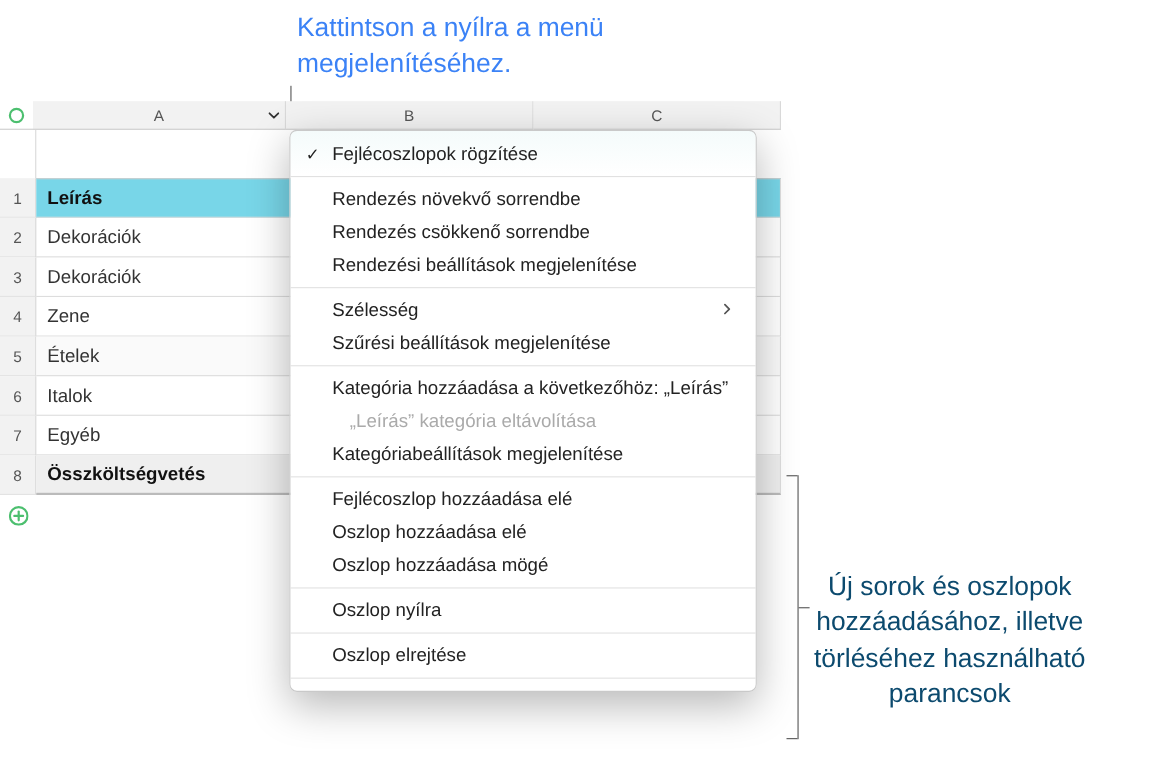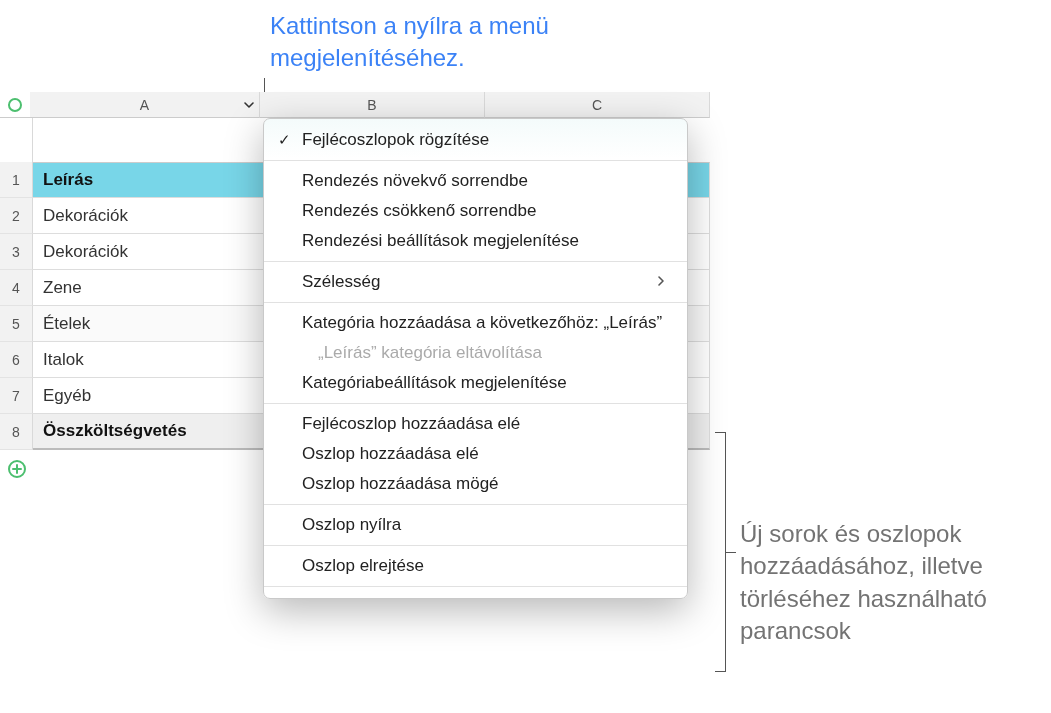--- a/index.html
+++ b/index.html
@@ -27,22 +27,23 @@
     top: 78px;
     width: 1px;
     height: 22px;
     background: #555;
   }
   .annotation-bottom {
     position: absolute;
     left: 740px;
     top: 518px;
     font-size: 24px;
-    color: #737373;
+    color: #0c4a6e;
     line-height: 1.35;
+    text-align: center;
   }
   .annotation-bracket {
     position: absolute;
     left: 706px;
     top: 432px;
     width: 20px;
     height: 240px;
     border-right: 1px solid #555;
   }
   .annotation-bracket::before,
@@ -350,20 +351,23 @@
     <div class="item">
       <span>Rendezési beállítások megjelenítése</span>
     </div>
     <div class="sep"></div>
     <div class="item">
       <span>Szélesség</span>
       <span class="chevron"><svg width="8" height="12" viewBox="0 0 8 12">
           <path d="M2 2 L6 6 L2 10" stroke="#555" stroke-width="1.6" fill="none" stroke-linecap="round" stroke-linejoin="round"></path>
         </svg></span>
     </div>
+    <div class="item">
+      <span>Szűrési beállítások megjelenítése</span>
+    </div>
     <div class="sep"></div>
     <div class="item">
       <span>Kategória hozzáadása a következőhöz: „Leírás”</span>
     </div>
     <div class="item disabled">
       <span>„Leírás” kategória eltávolítása</span>
     </div>
     <div class="item">
       <span>Kategóriabeállítások megjelenítése</span>
     </div>

